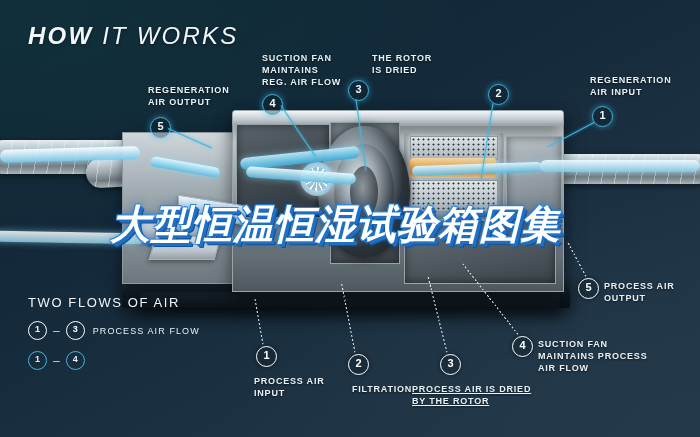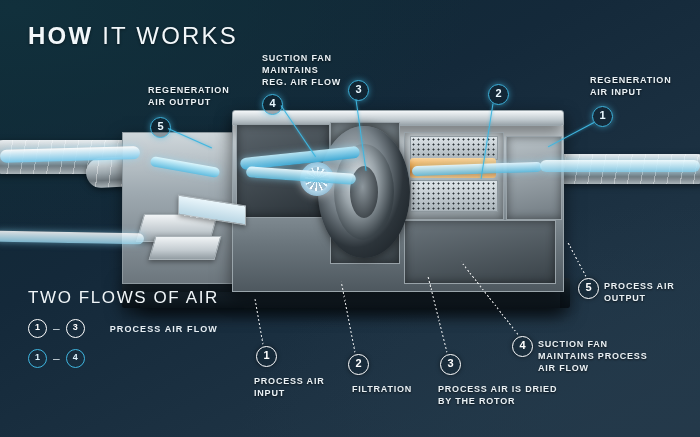--- a/index.html
+++ b/index.html
@@ -13,20 +13,21 @@
       linear-gradient(152deg,#0e2833 0%,#14293a 38%,#1d3243 70%,#223a4b 100%);
     color:#eef4f7;
     user-select:none;
   }
   
   #headline{
     position:absolute;left:28px;top:24px;
     font-size:24px;letter-spacing:2.2px;line-height:1;
     color:#f2f7fa;white-space:nowrap;
     text-shadow:0 1px 3px rgba(0,0,0,.45);
+    font-style:italic;
   }
   #headline .hw{font-weight:bold;}
   #headline .it{font-weight:300;}
 
   
   #machine{position:absolute;left:0;top:96px;width:700px;height:230px;}
 
   .duct{
     position:absolute;height:34px;border-radius:17px;
     background:linear-gradient(180deg,#e9edef 0%,#c9d1d5 20%,#9aa5ab 52%,#6f797f 76%,#aab4b9 100%);
@@ -148,27 +149,27 @@
   }
 
   .leader{position:absolute;transform-origin:0 50%;height:1px;}
   .leader.solid{background:#3fb6e0;box-shadow:0 0 3px rgba(63,182,224,.8);}
   .leader.dotted{background:repeating-linear-gradient(90deg,
       rgba(255,255,255,.92) 0px,rgba(255,255,255,.92) 2px,
       rgba(255,255,255,0) 2px,rgba(255,255,255,0) 4px);}
 
   
   #legend{position:absolute;left:28px;top:288px;}
-  #legend-title{font-size:17px;letter-spacing:1.6px;color:#f0f5f8;font-weight:normal;}
+  #legend-title{font-size:13px;letter-spacing:1.6px;color:#f0f5f8;font-weight:normal;margin-top:7px;}
   .legend-row{display:flex;align-items:center;margin-top:11px;}
   .lb{width:17px;height:17px;border-radius:50%;border:1.3px solid #ffffff;
       color:#fff;font-size:9px;font-weight:bold;line-height:15px;text-align:center;}
   .lb.cyan{border-color:#3fb6e0;color:#dff3fd;}
   .dash{margin:0 6px;color:#cdd8de;font-size:12px;}
-  .legend-text{margin-left:25px;font-size:9px;font-weight:bold;letter-spacing:1.1px;color:#e8eff4;}
+  .legend-text{margin-left:8px;font-size:9px;font-weight:normal;letter-spacing:1.1px;color:#e8eff4;}
 
   
   #cn-title{
     position:absolute;left:110px;top:198px;width:500px;height:52px;
     font-family:"DejaVu Sans","Liberation Sans",sans-serif;
     font-size:40px;font-weight:bold;font-style:italic;letter-spacing:1px;
     line-height:52px;white-space:nowrap;color:#ffffff;
     text-shadow:
       3px 3px 0 #1f6fc4, 2px 2px 0 #1f6fc4, 4px 4px 0 #155294,
       -1px -1px 0 #2a86de, 1px -1px 0 #2a86de, -1px 1px 0 #2a86de,
@@ -238,20 +239,22 @@
 AIR OUTPUT</div>
   <div class="badge cyan" style="left:150px;top:117px;">5</div>
   <div class="leader solid" style="left:168px;top:128px;width:48px;transform:rotate(24deg);"></div>
 
   <div class="label" style="left:262px;top:52px;">SUCTION FAN
 MAINTAINS
 REG. AIR FLOW</div>
   <div class="badge cyan" style="left:262px;top:94px;">4</div>
   <div class="leader solid" style="left:281px;top:105px;width:62px;transform:rotate(56deg);"></div>
 
+  <div class="label" style="left:372px;top:52px;">THE ROTOR
+IS DRIED</div>
   <div class="badge cyan" style="left:348px;top:80px;">3</div>
   <div class="leader solid" style="left:356px;top:99px;width:72px;transform:rotate(82deg);"></div>
 
   <div class="badge cyan" style="left:488px;top:84px;">2</div>
   <div class="leader solid" style="left:493px;top:103px;width:76px;transform:rotate(99deg);"></div>
 
   <div class="label" style="left:590px;top:74px;">REGENERATION
 AIR INPUT</div>
   <div class="badge cyan" style="left:592px;top:106px;">1</div>
   <div class="leader solid" style="left:594px;top:122px;width:52px;transform:rotate(152deg);"></div>
@@ -270,35 +273,36 @@
   <div class="badge" style="left:256px;top:346px;">1</div>
   <div class="label" style="left:254px;top:375px;">PROCESS AIR
 INPUT</div>
   <div class="leader dotted" style="left:263px;top:344px;width:46px;transform:rotate(-100deg);"></div>
 
   <div class="badge" style="left:348px;top:354px;">2</div>
   <div class="label" style="left:352px;top:383px;">FILTRATION</div>
   <div class="leader dotted" style="left:355px;top:352px;width:72px;transform:rotate(-101deg);"></div>
 
   <div class="badge" style="left:440px;top:354px;">3</div>
-  <div class="label" style="left:438px;top:383px;">PROCESS AIR IS DRIED
+  <div class="label" style="left:412px;top:383px;text-decoration:underline;">PROCESS AIR IS DRIED
 BY THE ROTOR</div>
   <div class="leader dotted" style="left:447px;top:352px;width:78px;transform:rotate(-104deg);"></div>
 
   <div id="legend">
     <div id="legend-title">TWO FLOWS OF AIR</div>
 
     <div class="legend-row">
       <span class="lb">1</span>
       <span class="dash">–</span>
       <span class="lb">3</span>
       <span class="legend-text">PROCESS AIR FLOW</span>
     </div>
 
     <div class="legend-row">
       <span class="lb cyan">1</span>
       <span class="dash">–</span>
       <span class="lb cyan">4</span>
     </div>
   </div>
 
+  <div id="cn-title">大型恒温恒湿试验箱图集</div>
 
 </div>
 
 </body></html>

